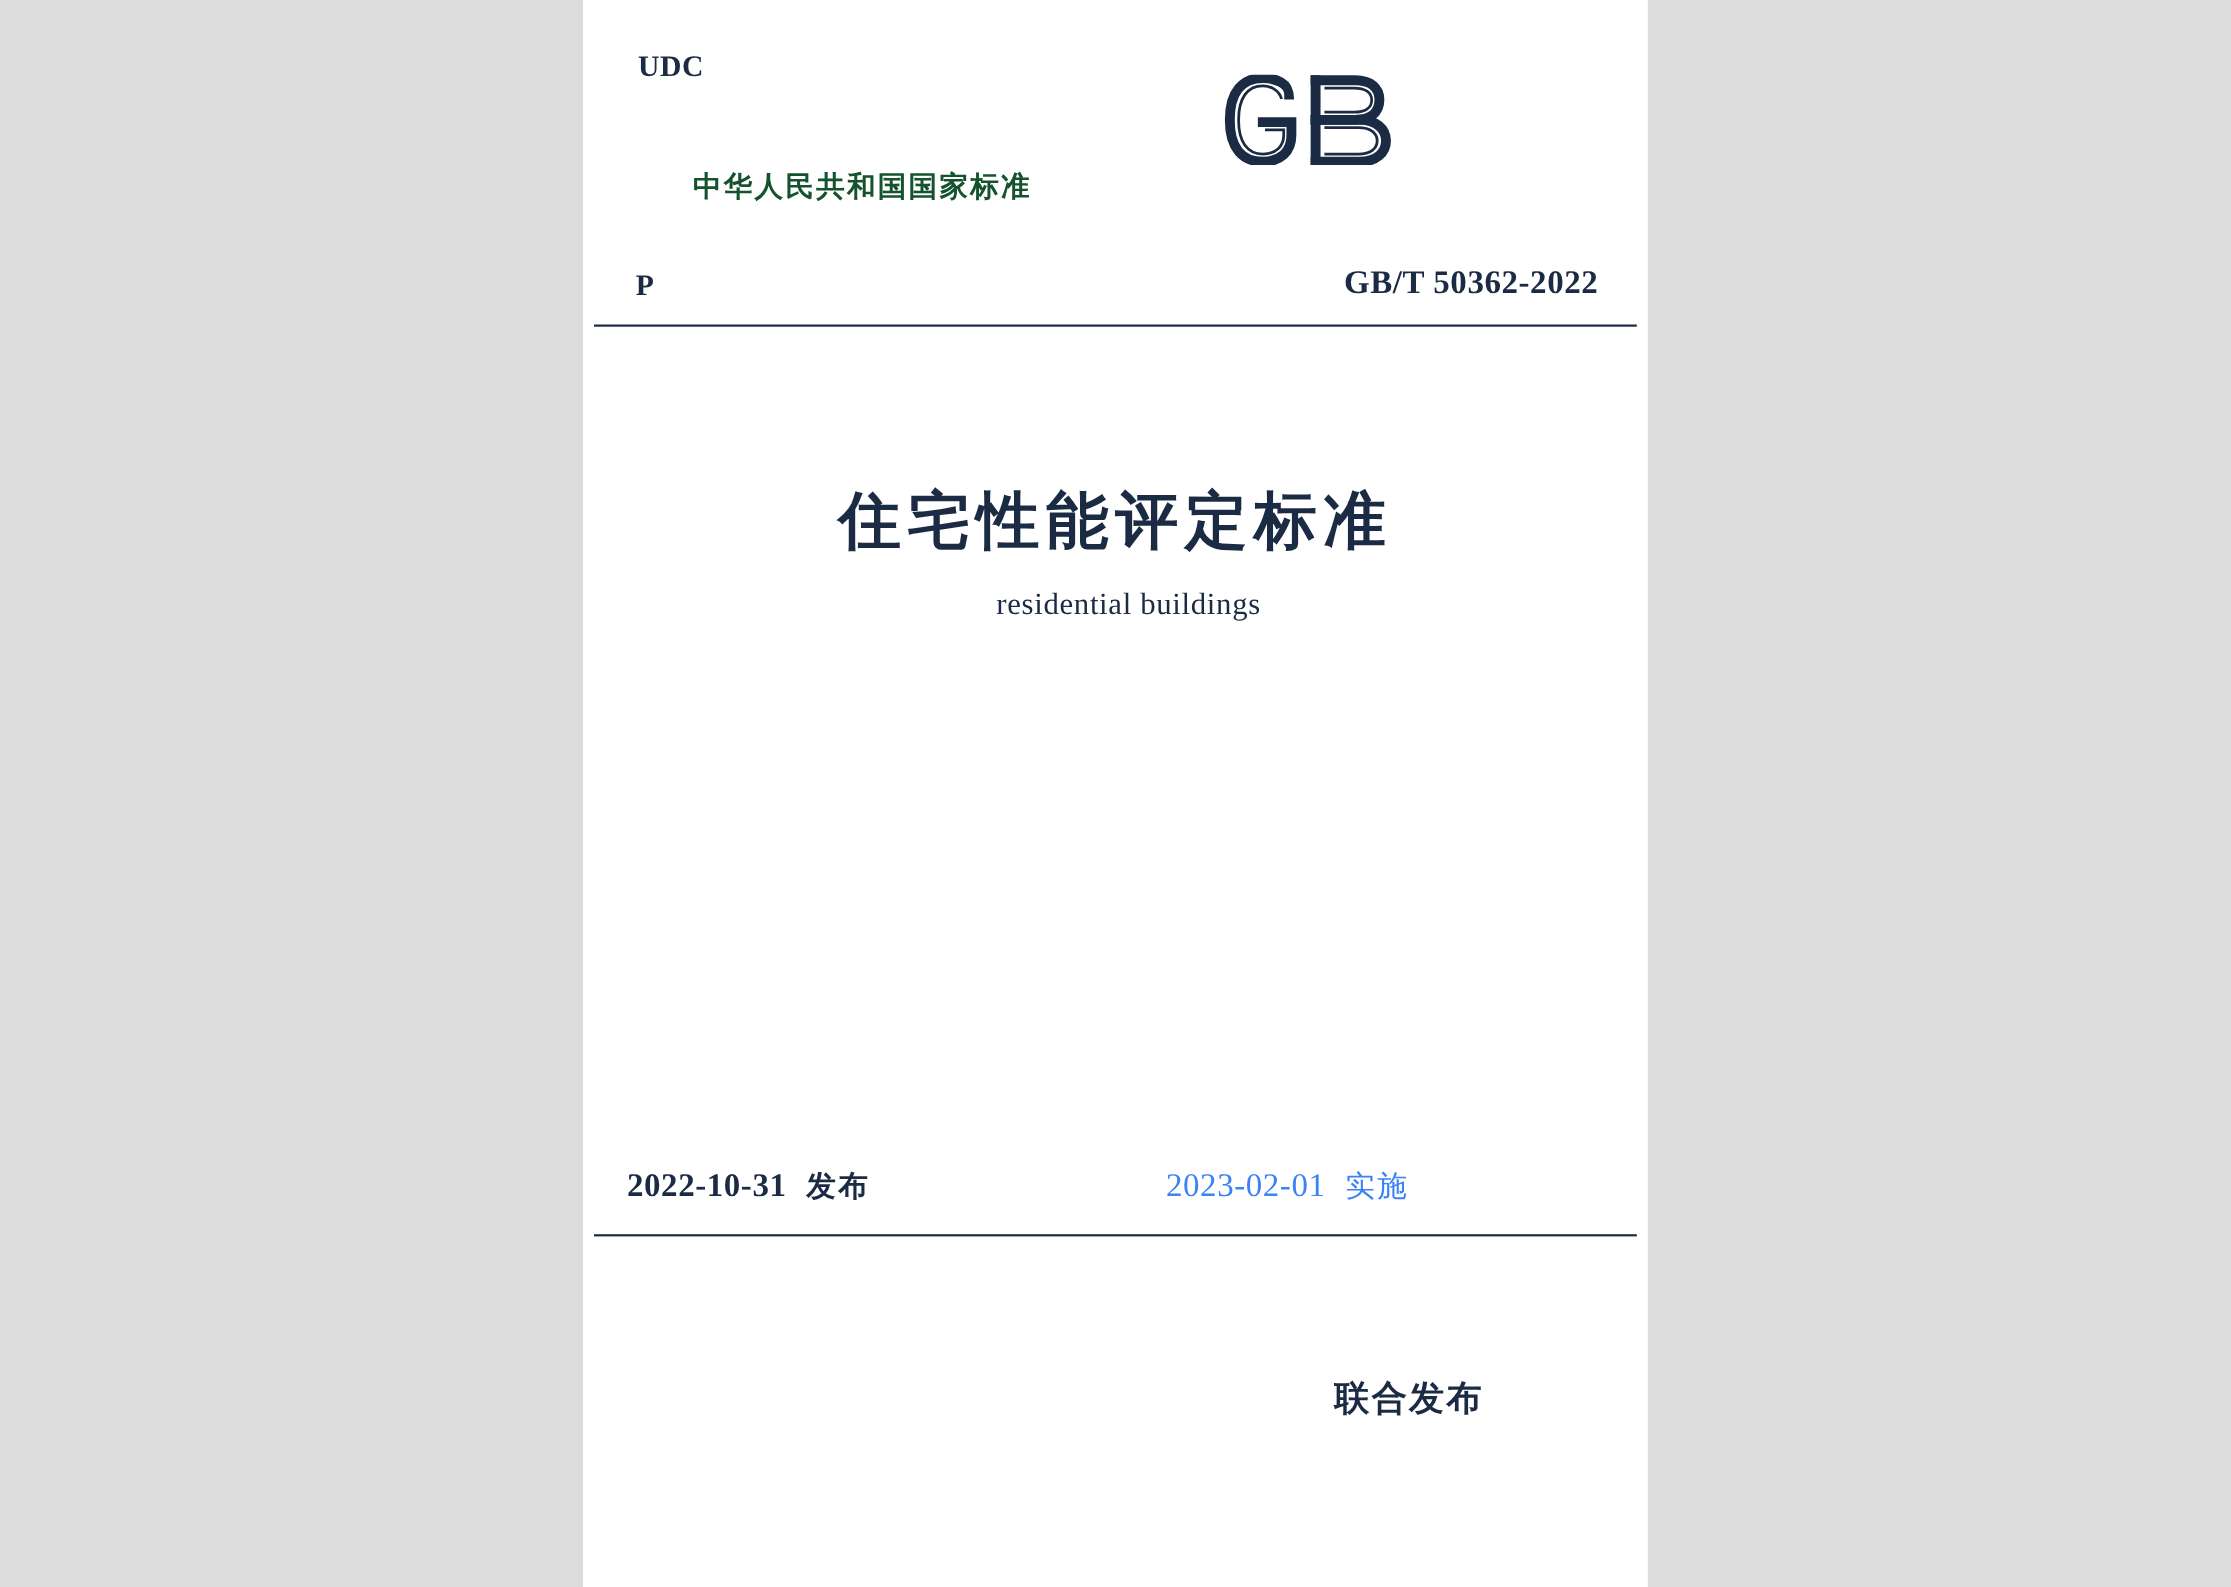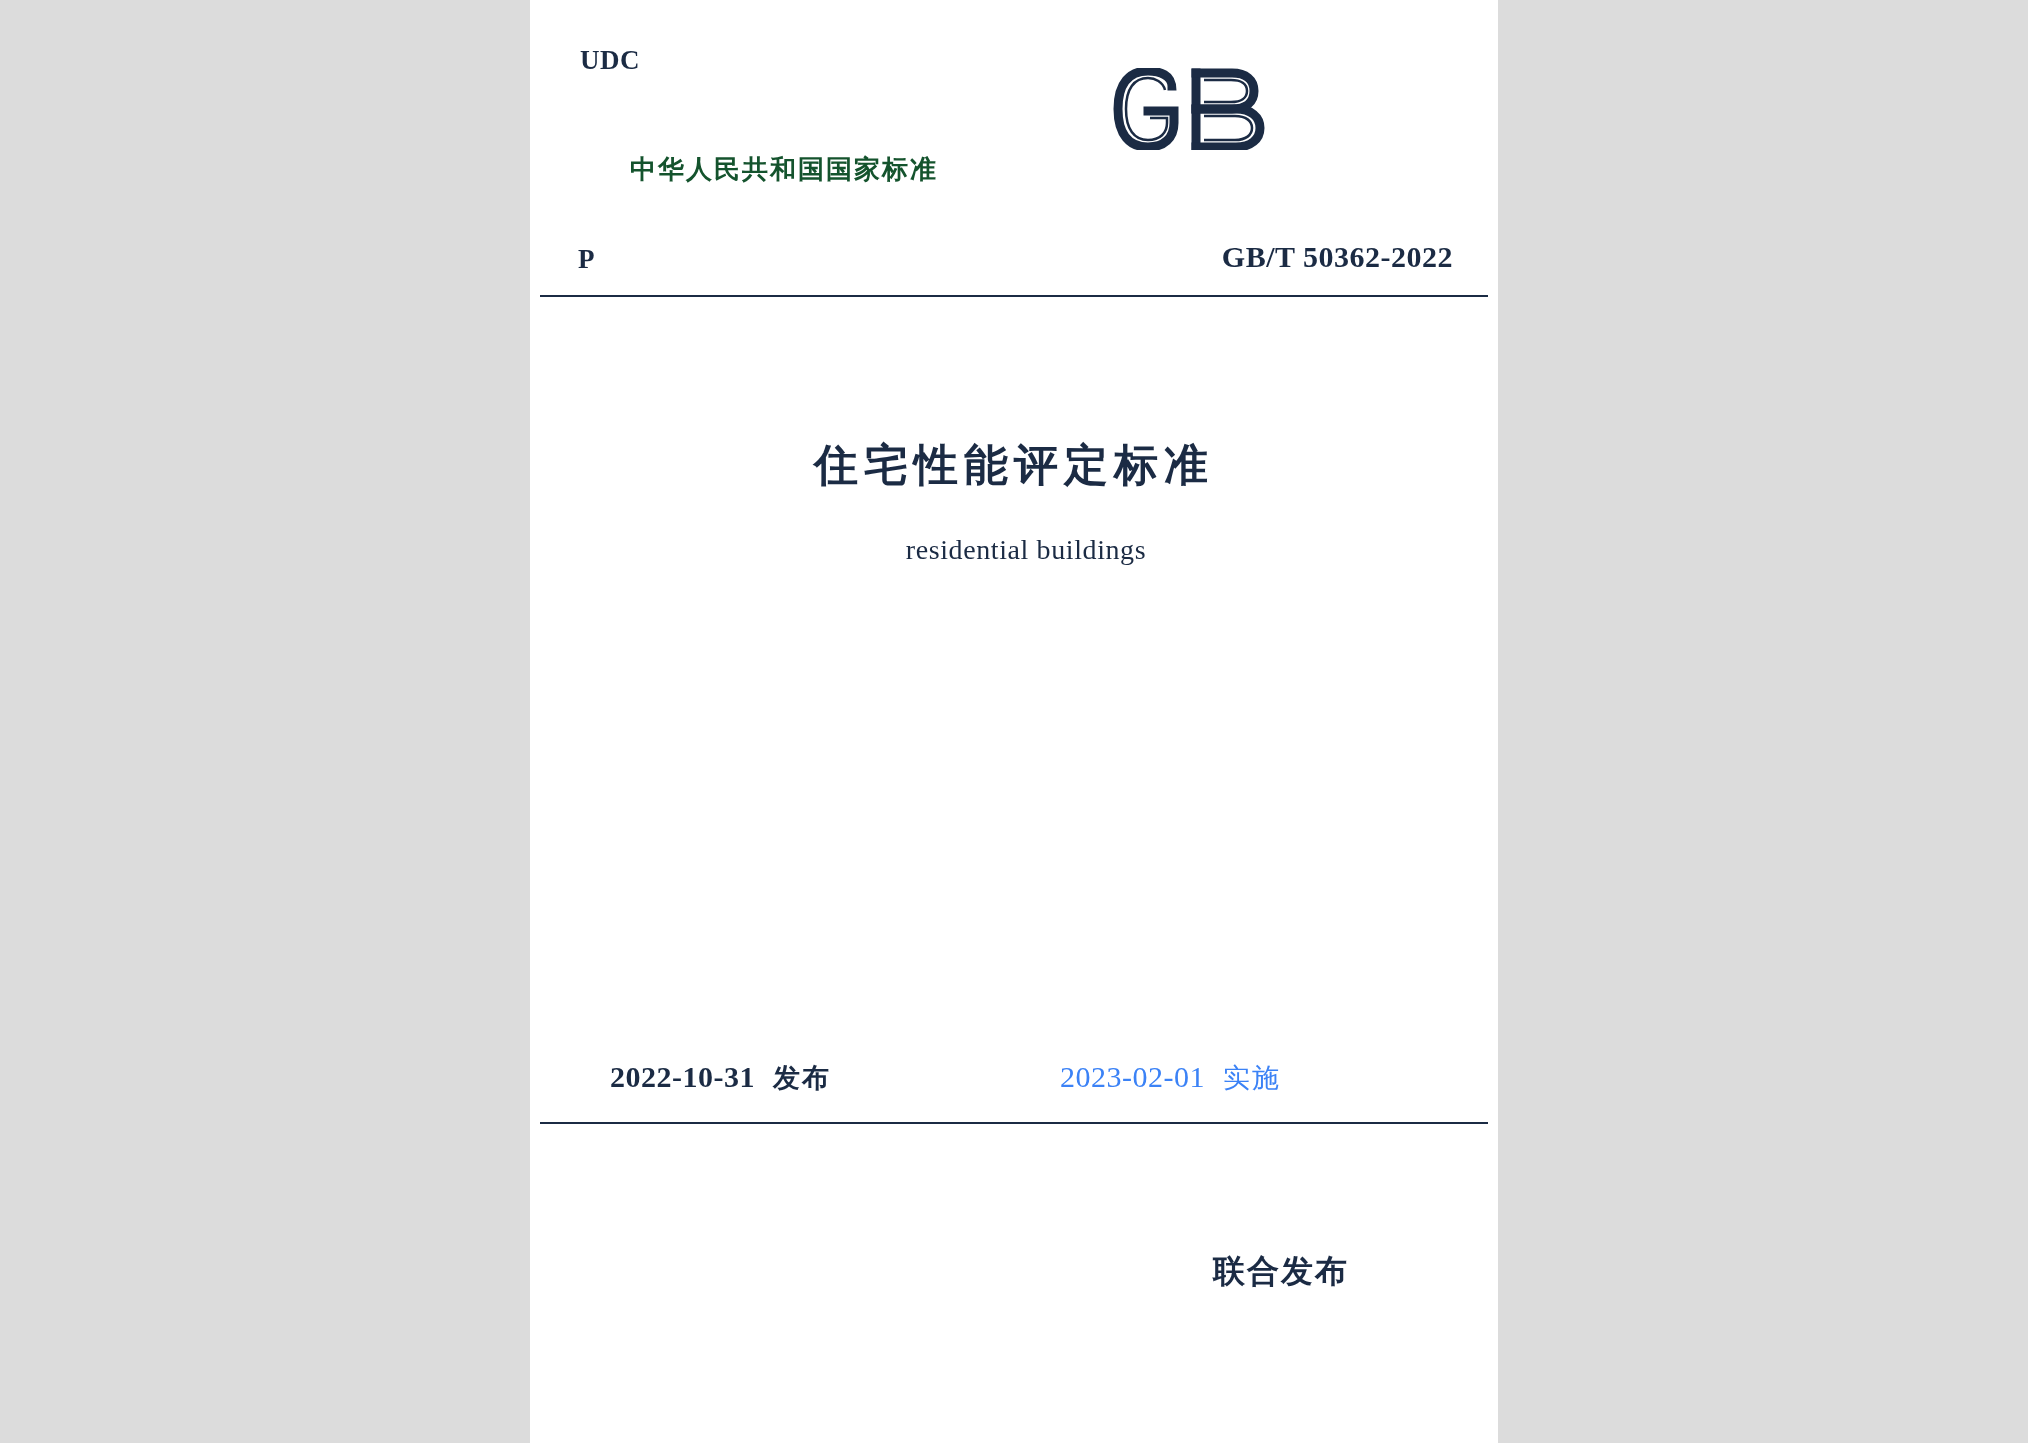--- a/index.html
+++ b/index.html
@@ -88,21 +88,21 @@
 
   
   .title-cn {
     position: absolute;
     left: 0;
     top: 436px;
     width: 968px;
     text-align: center;
     font-family: "DejaVu Sans", sans-serif;
     font-weight: bold;
-    font-size: 44px;
+    font-size: 57px;
     color: #1b2b44;
     letter-spacing: 6px;
   }
   .title-en {
     position: absolute;
     left: 0;
     top: 530px;
     width: 968px;
     text-align: center;
     font-family: "Liberation Serif", serif;
@@ -123,21 +123,20 @@
   }
   .date-pub {
     position: absolute;
     left: 40px;
     top: 0;
     font-family: "Liberation Serif", serif;
     font-weight: bold;
     font-size: 30px;
     color: #1b2b44;
     letter-spacing: 0.5px;
-    margin-left: 40px;
   }
   .date-pub .word {
     font-family: "DejaVu Sans", sans-serif;
     font-size: 27px;
     margin-left: 18px;
     letter-spacing: 2px;
   }
   .date-eff {
     position: absolute;
     left: 530px;

